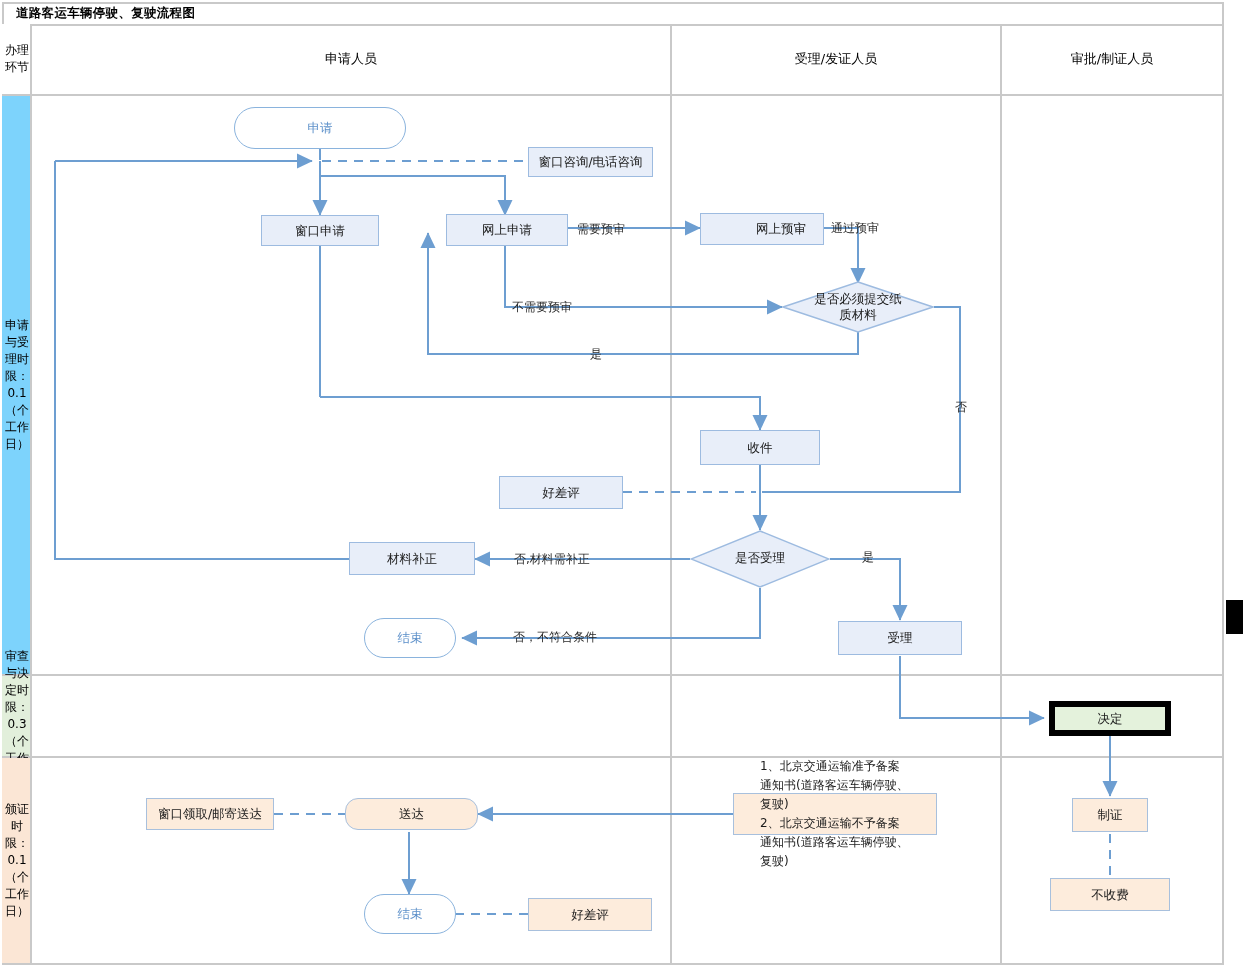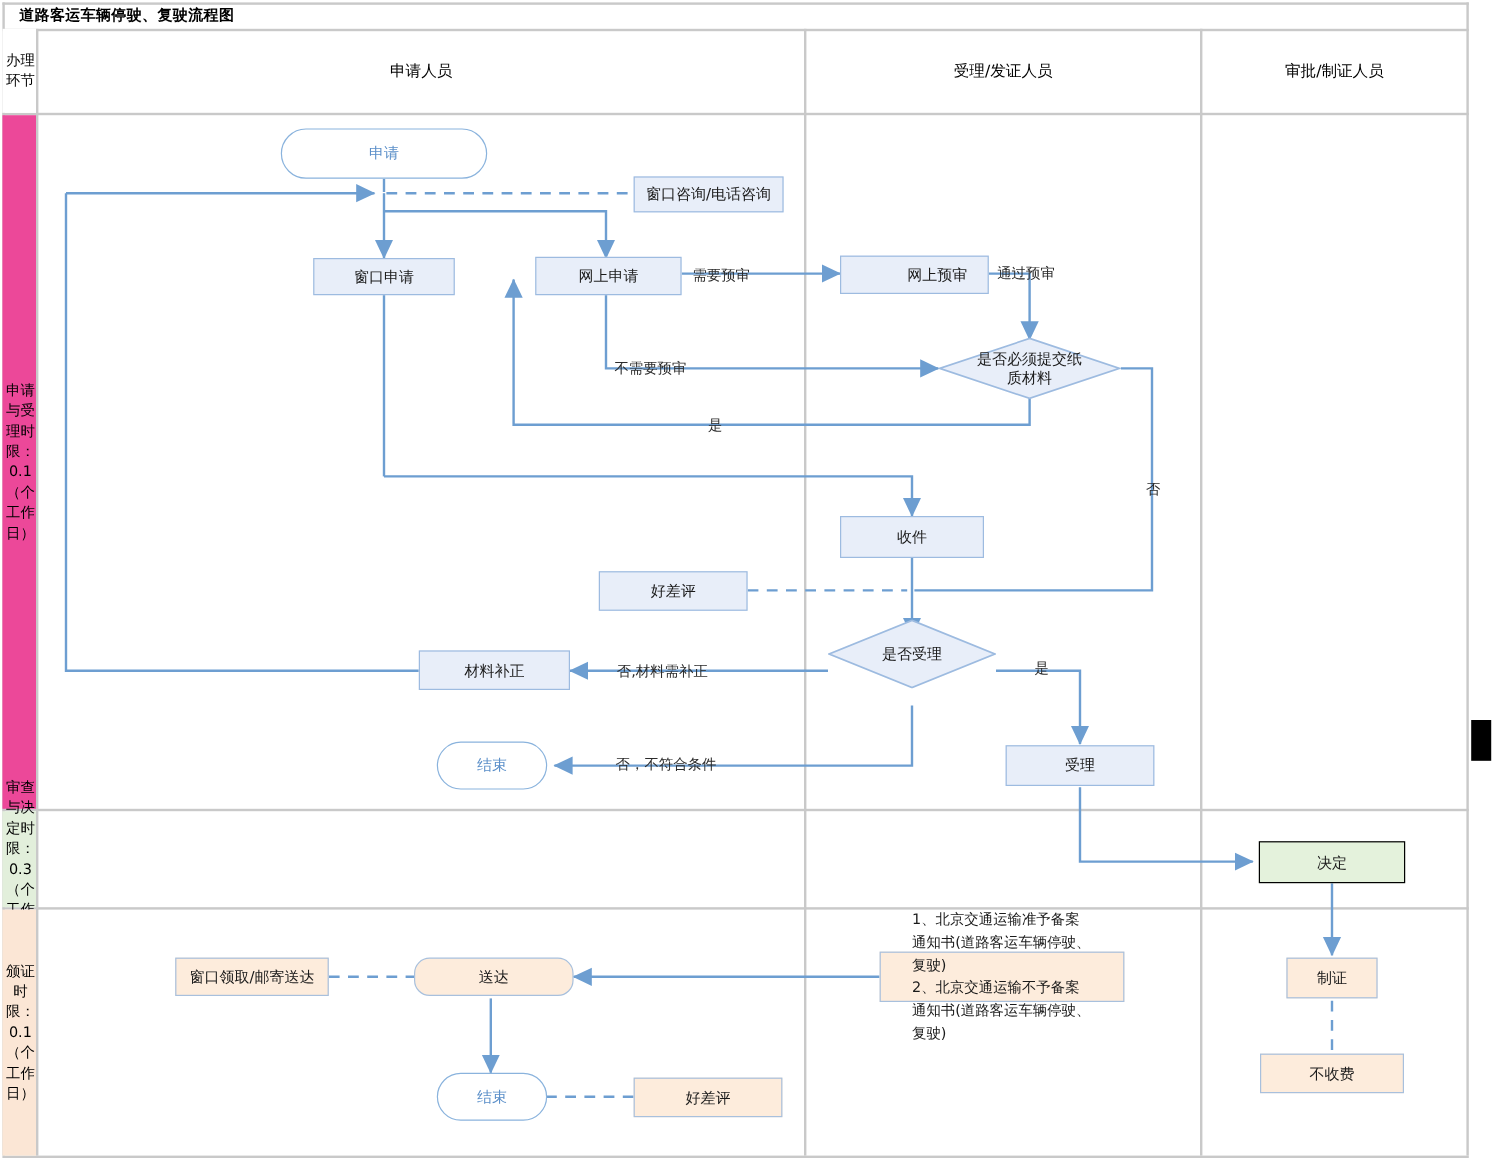--- a/index.html
+++ b/index.html
@@ -17,33 +17,33 @@
 
   .col-head{position:absolute;display:flex;align-items:center;justify-content:center;}
   .col-head span{font-size:13px;color:#000;}
 
   .side-cell{position:absolute;left:2px;width:28px;display:flex;align-items:center;
     justify-content:flex-end;box-sizing:border-box;}
   .side-cell .vtxt{font-size:12px;line-height:17px;color:#000;text-align:center;
     width:26px;word-break:break-all;}
 
   .side-head{background:#ffffff;}
-  .side-a{background:#ec4899;}
+  .side-a{background:#7dd3fc;}
   .side-b{background:#e2efdb;}
   .side-c{background:#fbe6d5;}
 
   
   #wires{position:absolute;left:0;top:0;width:1243px;height:967px;pointer-events:none;}
 
   
   .node{position:absolute;box-sizing:border-box;display:flex;align-items:center;
     justify-content:center;text-align:center;font-size:12.5px;line-height:16px;}
   .n-blue{background:#e8eef9;border:1px solid #9dbbe0;color:#1a1a1a;}
   .n-term{background:#ffffff;border:1.6px solid #8ab3dd;color:#5b8fc9;border-radius:22px;}
-  .n-green{background:#e4f2dc;border:1px solid #000000;color:#1a1a1a;}
+  .n-green{background:#e4f2dc;border:6px solid #000000;color:#1a1a1a;}
   .n-orange{background:#fdecdc;border:1px solid #a8c0dd;color:#1a1a1a;}
   .n-note{background:#fdecdc;border:1px solid #a8c0dd;color:#1a1a1a;font-size:12px;
     text-align:left;justify-content:flex-start;padding:3px 26px;line-height:19px;}
   .n-diamond{color:#1a1a1a;}
   .diamond-shape{position:absolute;inset:0;}
   .diamond-label{position:relative;z-index:2;font-size:12.5px;line-height:16px;color:#1a1a1a;}
 
   .edge-label{position:absolute;font-size:12px;color:#2b2b2b;white-space:nowrap;
     background:transparent;}
   .edge-label.vert{writing-mode:vertical-rl;text-orientation:upright;}
@@ -182,21 +182,21 @@
   </div>
 
   <div class="node n-blue" style="left:700px;top:430px;width:120px;height:35px;">
     <span>收件</span>
   </div>
 
   <div class="node n-blue" style="left:499px;top:476px;width:124px;height:33px;">
     <span>好差评</span>
   </div>
 
-  <div class="node n-diamond" style="left:690px;top:516px;width:140px;height:58px;">
+  <div class="node n-diamond" style="left:690px;top:530px;width:140px;height:58px;font-family:Liberation Mono, monospace;">
     <svg class="diamond-shape" viewBox="0 0 140 58" preserveAspectRatio="none">
       <polygon points="70,1 139,29 70,57 1,29" fill="#e8eef9" stroke="#9dbbe0" stroke-width="1.4"></polygon>
     </svg>
     <span class="diamond-label">是否受理</span>
   </div>
 
   <div class="node n-blue" style="left:349px;top:542px;width:126px;height:33px;">
     <span>材料补正</span>
   </div>
 

